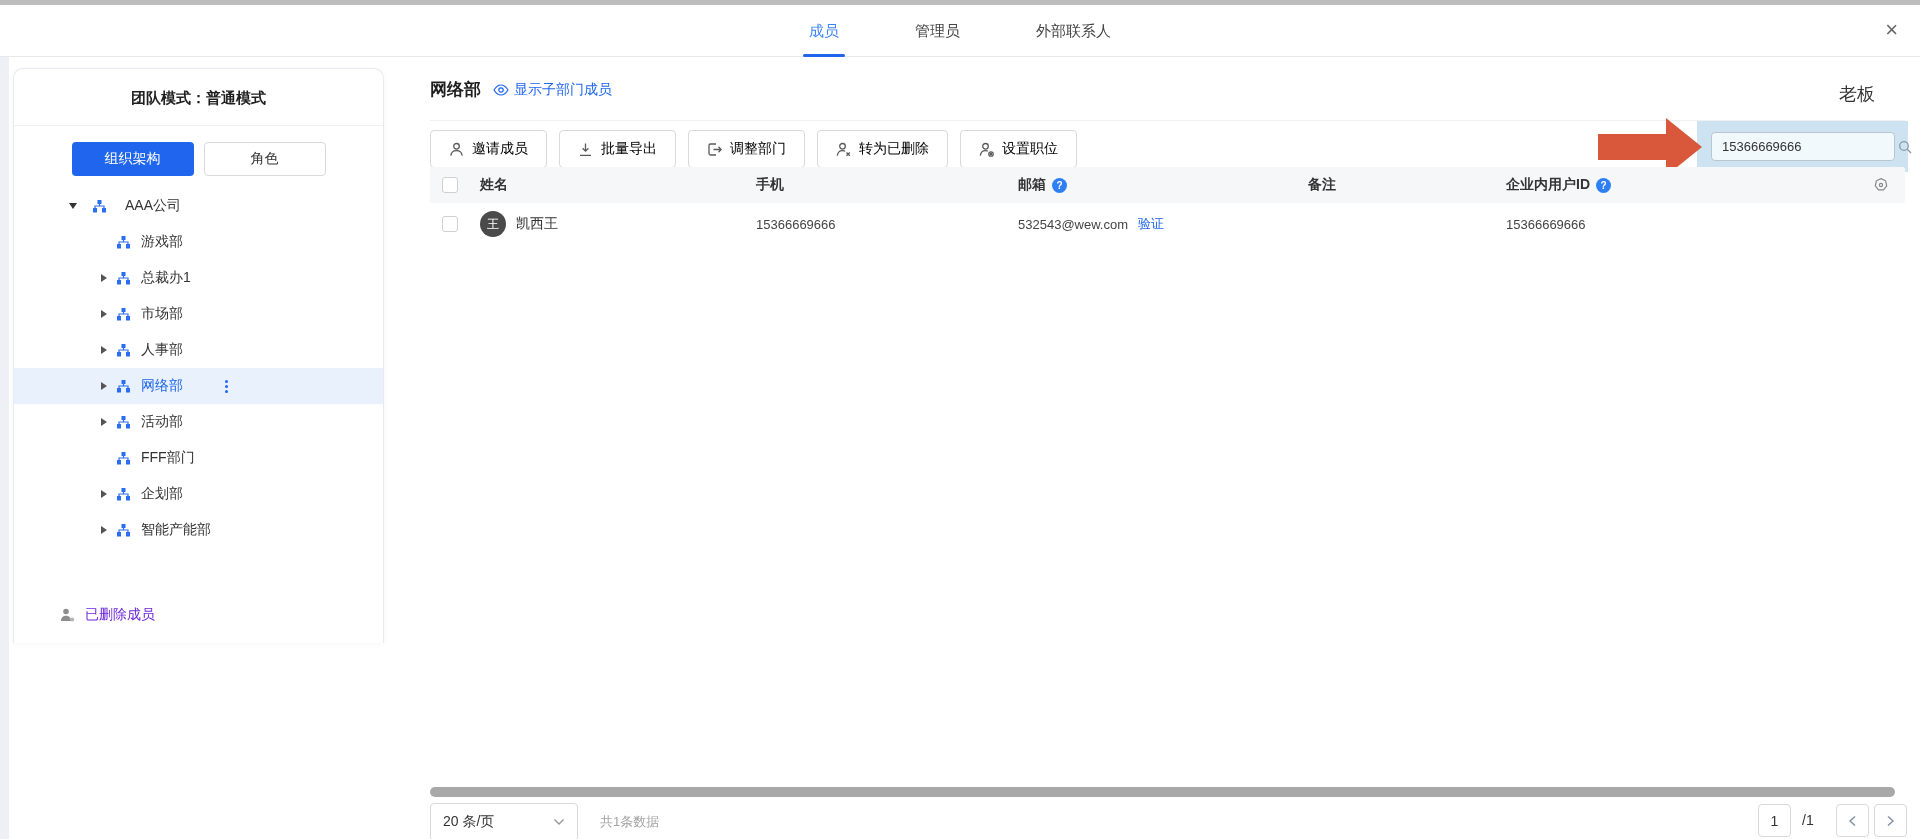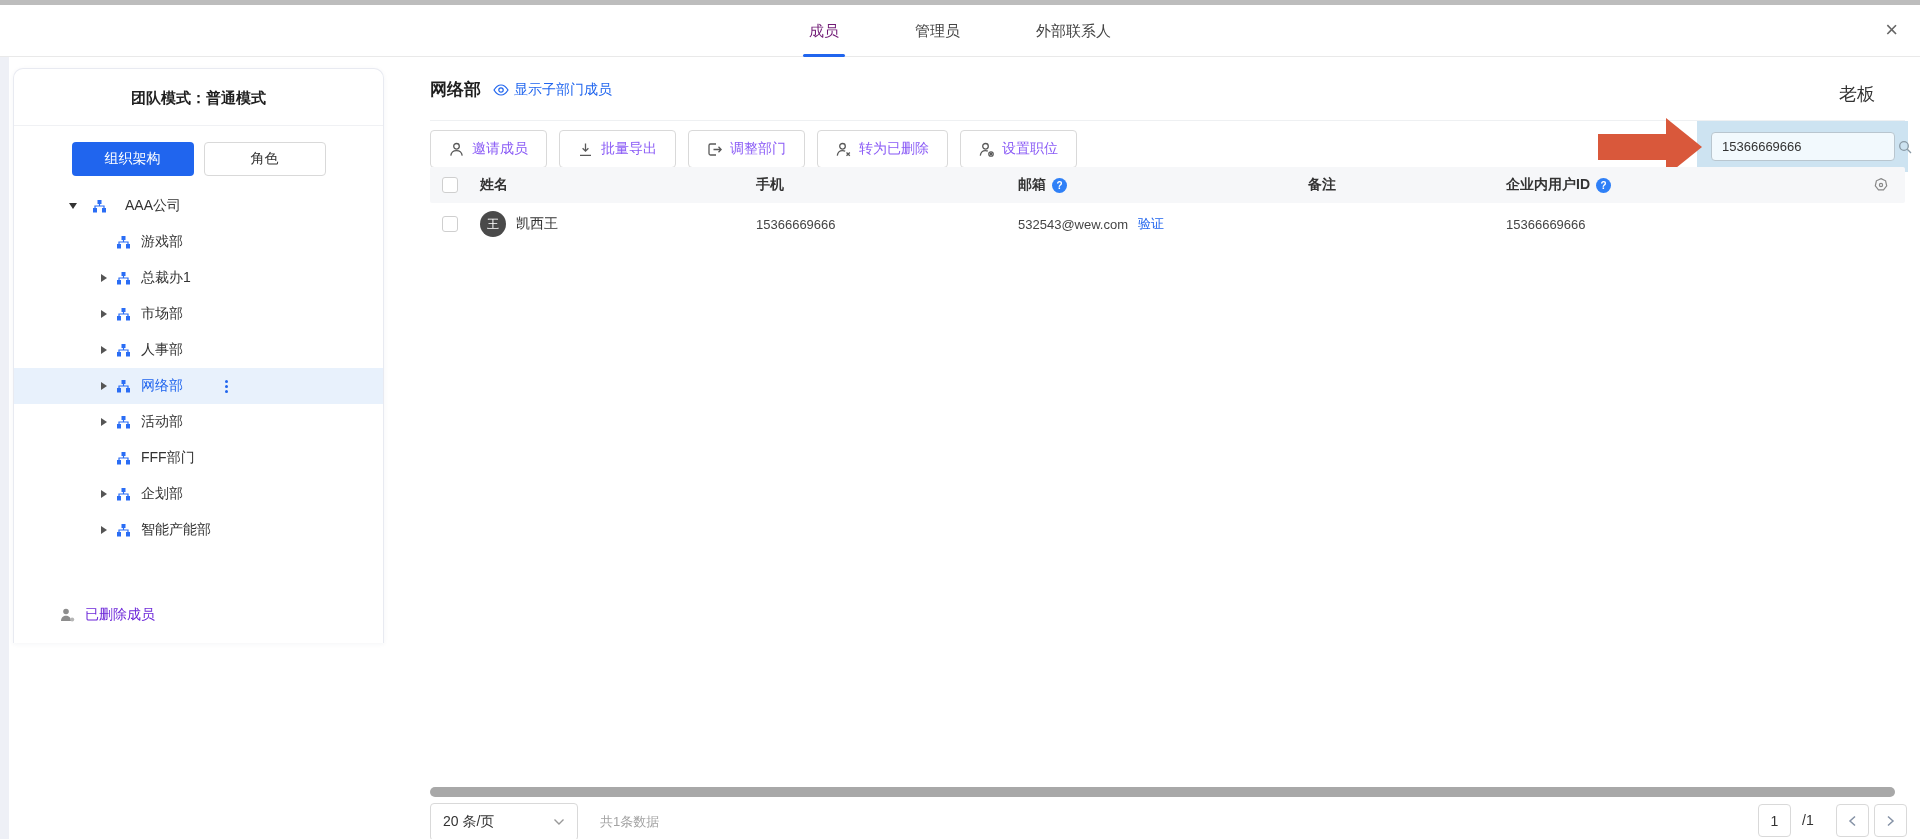--- a/index.html
+++ b/index.html
@@ -7,21 +7,21 @@
     font-family:"Liberation Sans", sans-serif; color:#333; }
 
   
   .top-strip { position:absolute; left:0; top:0; width:1920px; height:5px; background:#bdbdbd; }
   .header { position:absolute; left:0; top:5px; width:1920px; height:52px; background:#fff;
     border-bottom:1px solid #e9e9e9; }
   .tabs { position:absolute; left:50%; top:0; transform:translateX(-50%); height:52px;
     display:flex; gap:76px; }
   .tab { position:relative; display:flex; align-items:center; height:52px; font-size:15px;
     color:#444; cursor:pointer; }
-  .tab.active { color:#701a75;font-family:Liberation Serif, serif; }
+  .tab.active { color:#3b82f6;font-family:Liberation Serif, serif; }
   .tab .underline { position:absolute; left:-6px; right:-6px; bottom:0; height:3px;
     background:#2065ee; border-radius:2px; }
   .close-btn { position:absolute; right:22px; top:14px; font-size:22px; color:#666;
     line-height:1; cursor:pointer; }
 
   .left-strip { position:absolute; left:0; top:57px; width:9px; height:782px; background:#eef0f6; }
 
   
   .sidebar { position:absolute; left:13px; top:68px; width:371px; height:575px; background:#fff;
     border:1px solid #e8eaf1; border-bottom:none; border-radius:10px 10px 0 0;
@@ -57,21 +57,21 @@
   
   .main-title-row { position:absolute; left:430px; top:78px; display:flex; align-items:center; }
   .main-title { font-size:17px; font-weight:bold; color:#1f1f1f; }
   .show-sub { display:flex; align-items:center; gap:5px; margin-left:12px; color:#2065ee;
     font-size:14px; cursor:pointer; }
   .boss-label { position:absolute; right:45px; top:82px; font-size:18px; color:#333; }
   .main-divider { position:absolute; left:430px; right:15px; top:120px; border-top:1px solid #eef0f2; }
 
   .toolbar { position:absolute; left:430px; top:130px; display:flex; gap:12px; }
   .tb-btn { height:38px; display:flex; align-items:center; gap:8px; padding:0 18px;
-    background:#fff; border:1px solid #d9d9d9; border-radius:4px; font-size:14px; color:#8b5cf6;
+    background:#fff; border:1px solid #d9d9d9; border-radius:4px; font-size:14px; color:#000000;
     cursor:pointer; }
 
   .search-highlight { position:absolute; left:1697px; top:121px; width:211px; height:51px;
     background:#cde3f1; }
   .search-box { position:absolute; left:1711px; top:132px; width:184px; height:29px;
     background:#f2f9fd; border:1px solid #b9c6cf; border-radius:4px; display:flex; align-items:center; }
   .search-box input { flex:1; border:none; outline:none; background:transparent; font-size:13px;
     color:#333; padding-left:10px; font-family:"Liberation Sans", sans-serif; }
   .search-box .mag { margin-right:8px; display:flex; }
 

